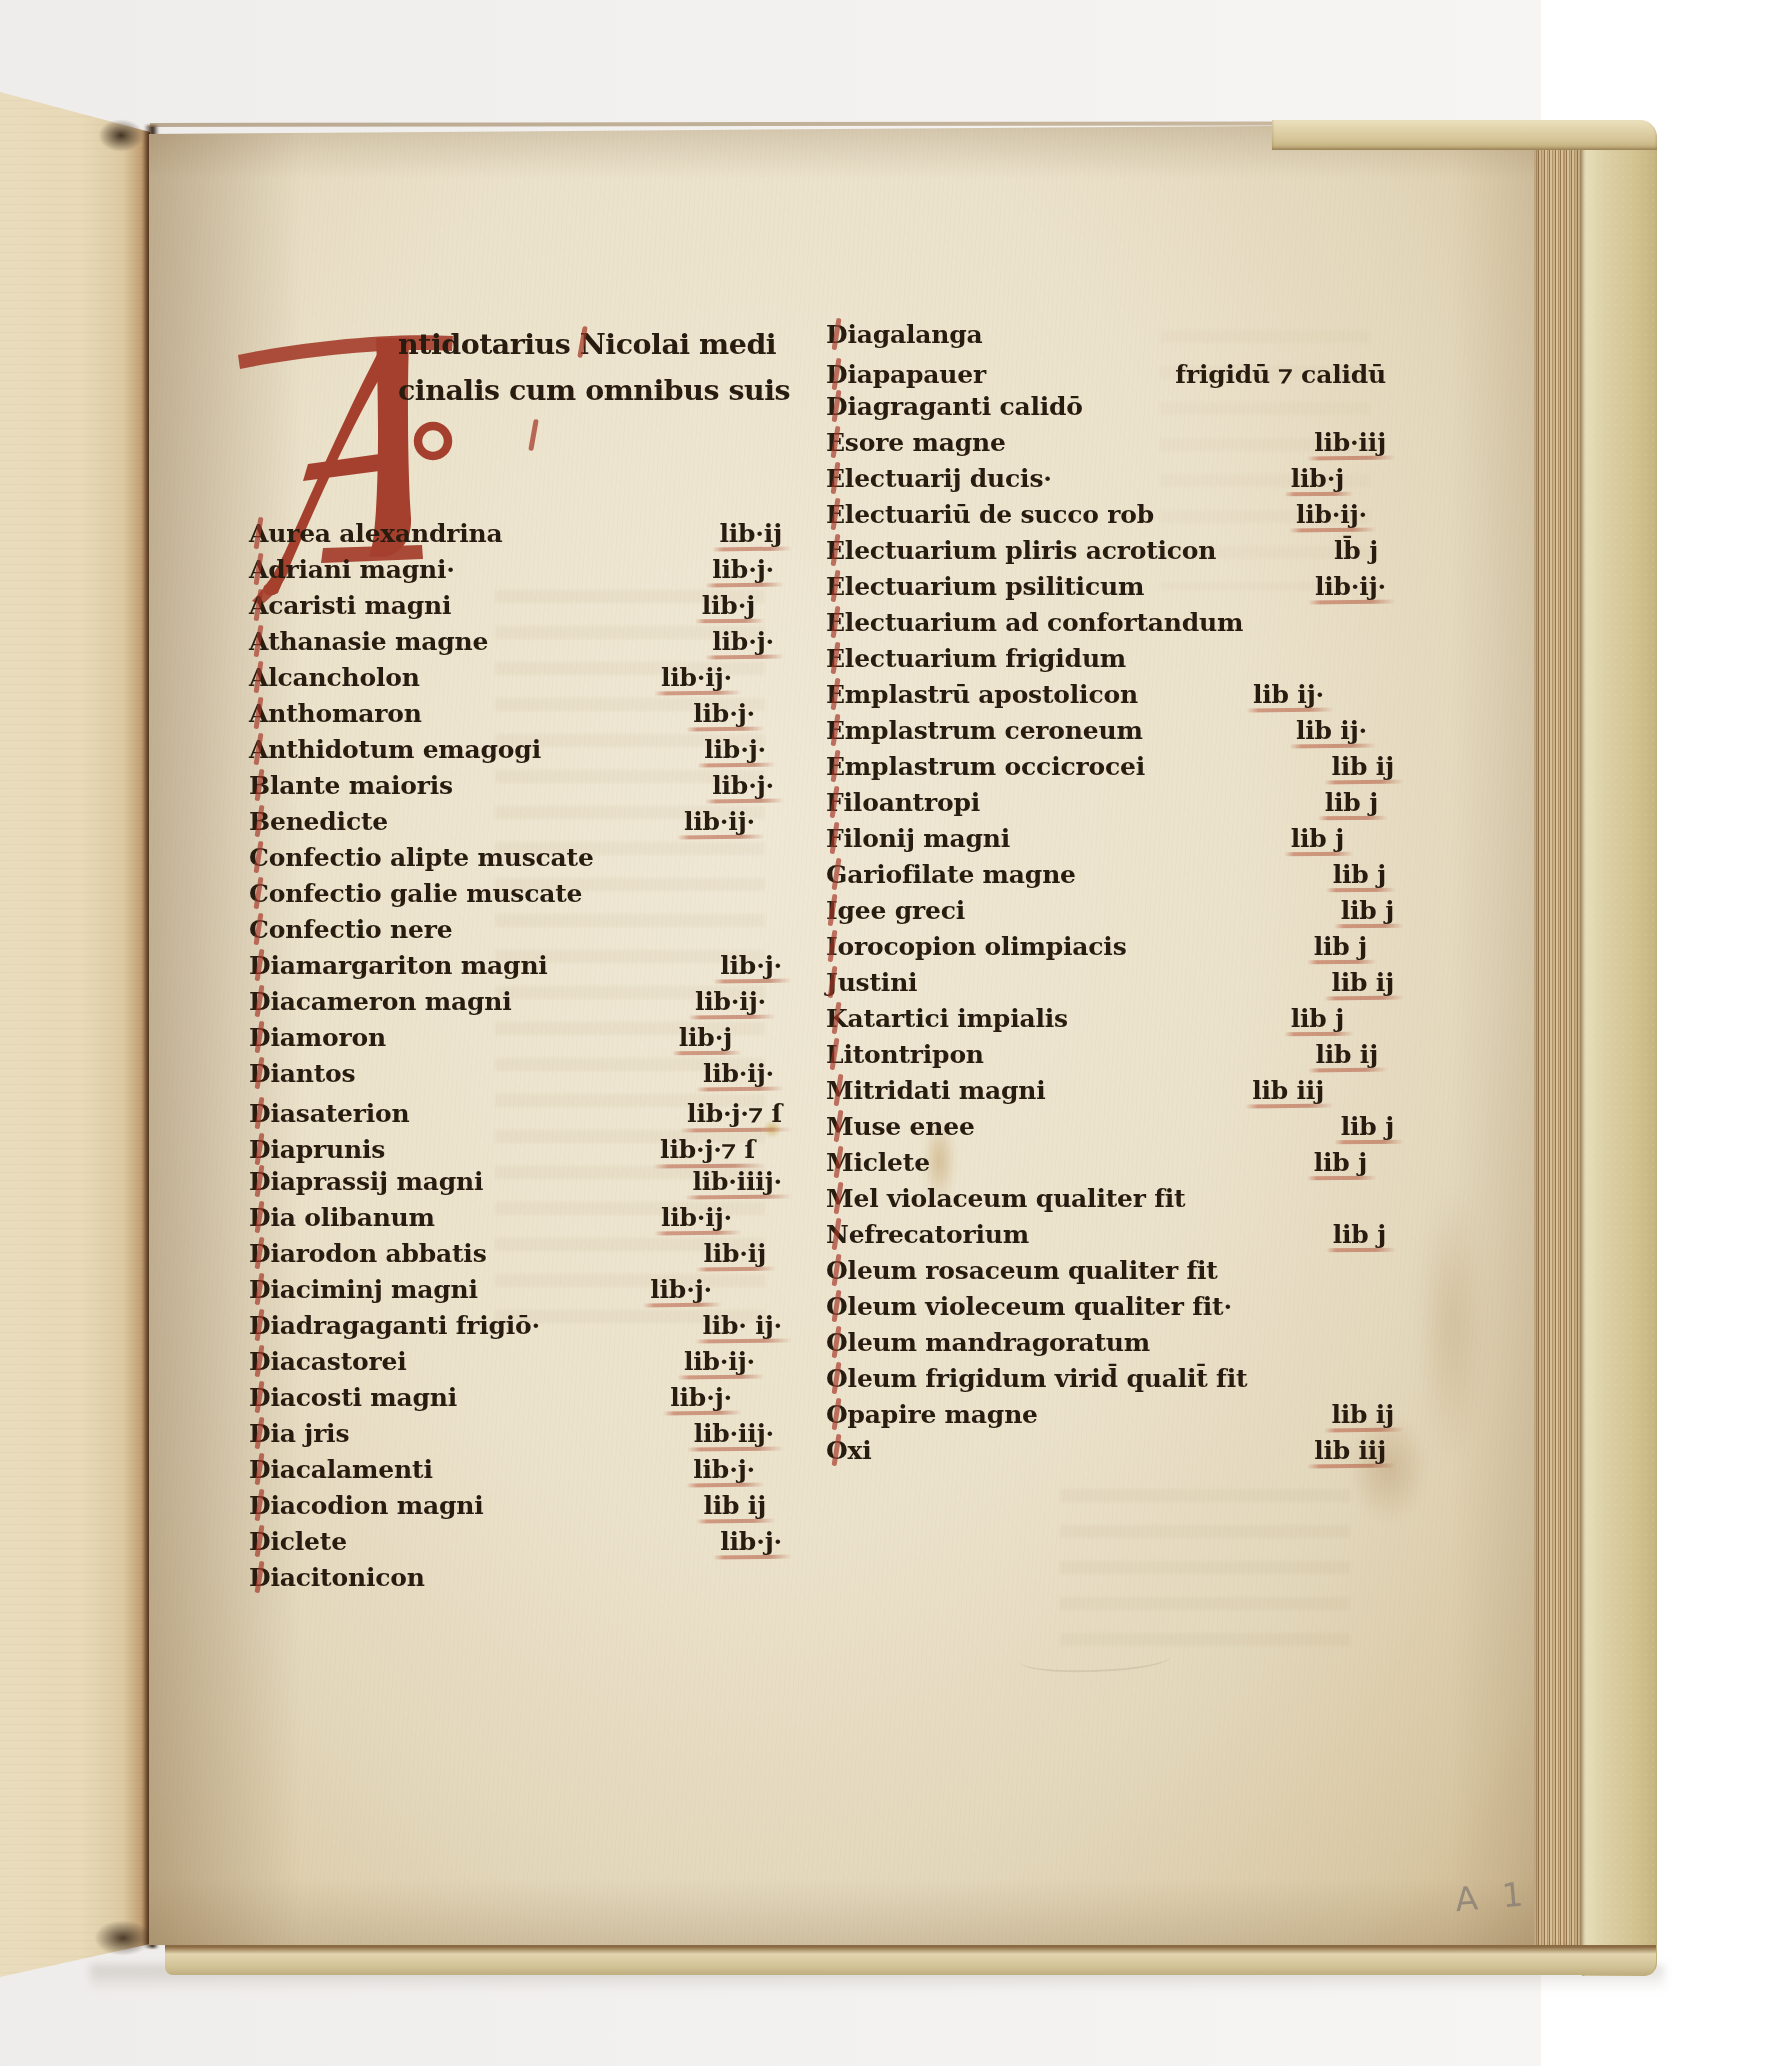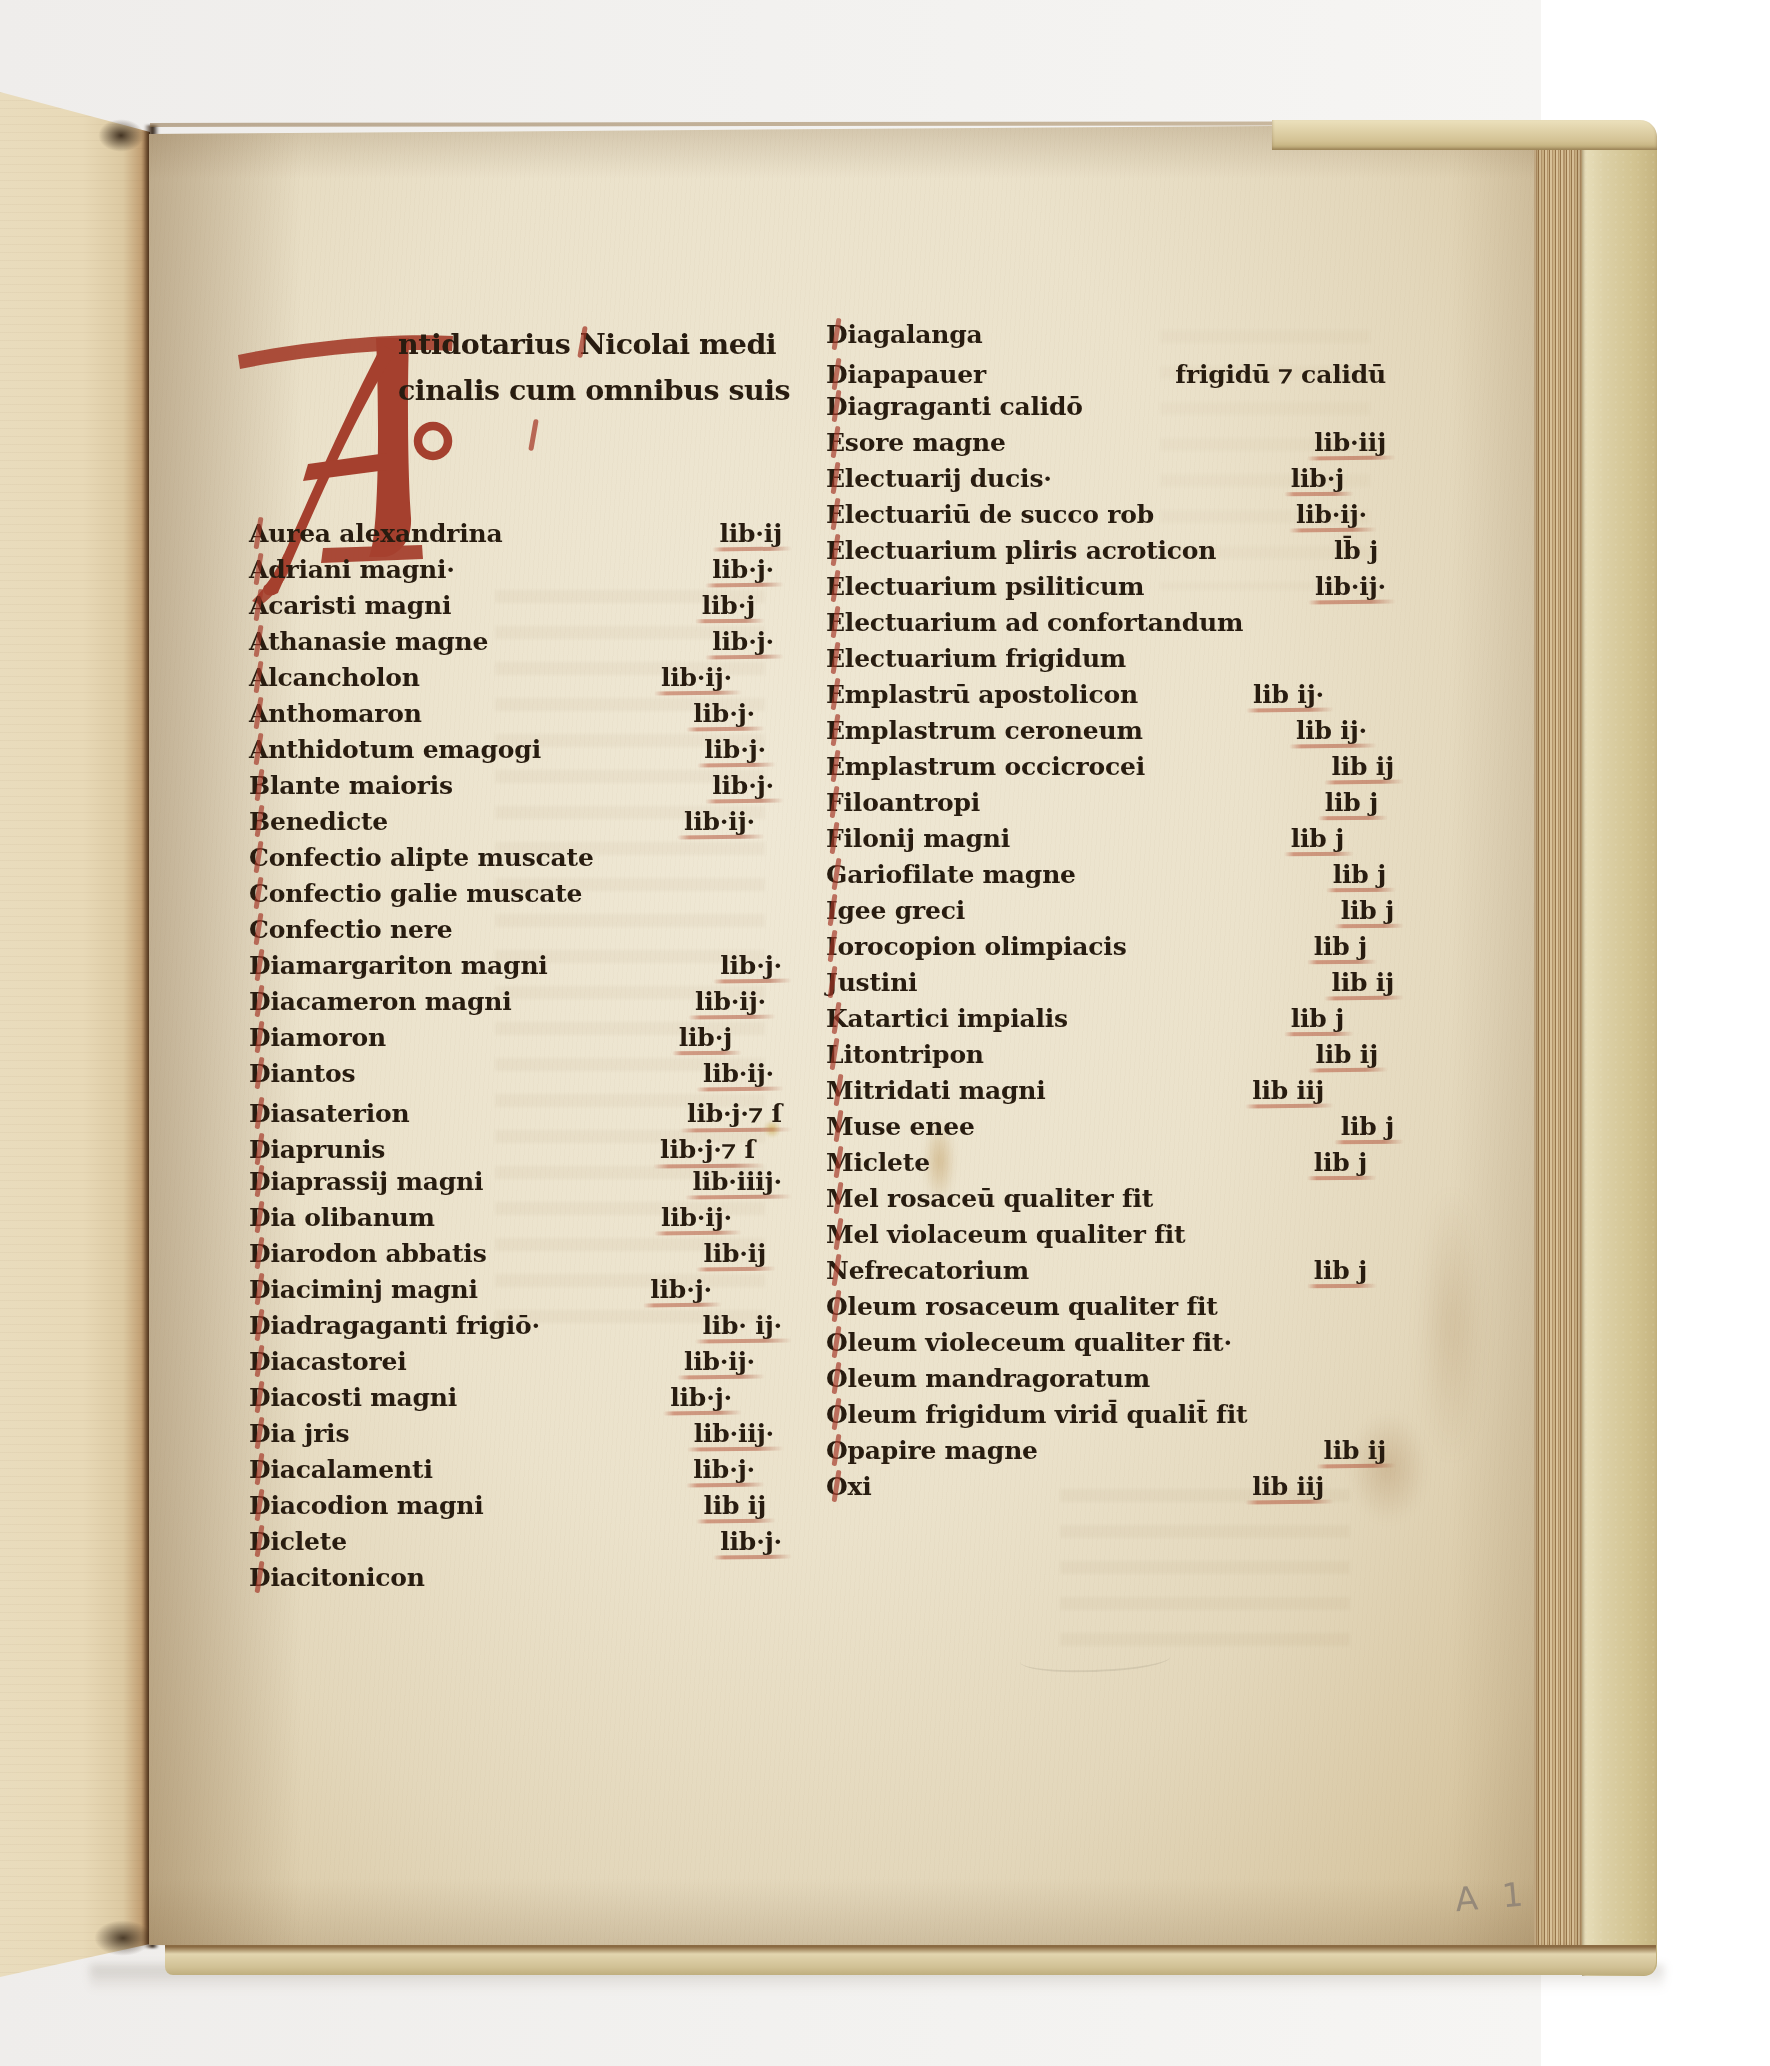--- a/index.html
+++ b/index.html
@@ -364,23 +364,20 @@
       </div>
       <div class="row">
         <span class="nm"><span class="cap">M</span><span>use enee</span></span>
         <span class="val u">lib j</span>
       </div>
       <div class="row">
         <span class="nm"><span class="cap">M</span><span>iclete</span></span>
         <span class="val u">lib j</span>
       </div>
       <div class="row">
-        <span class="nm"><span class="cap">M</span><span>el rosaceū qualiter fit</span></span>
-      </div>
-      <div class="row">
         <span class="nm"><span class="cap">M</span><span>el violaceum qualiter fit</span></span>
       </div>
       <div class="row">
         <span class="nm"><span class="cap">N</span><span>efrecatorium</span></span>
         <span class="val u">lib j</span>
       </div>
       <div class="row">
         <span class="nm"><span class="cap">O</span><span>leum rosaceum qualiter fit</span></span>
       </div>
       <div class="row">

